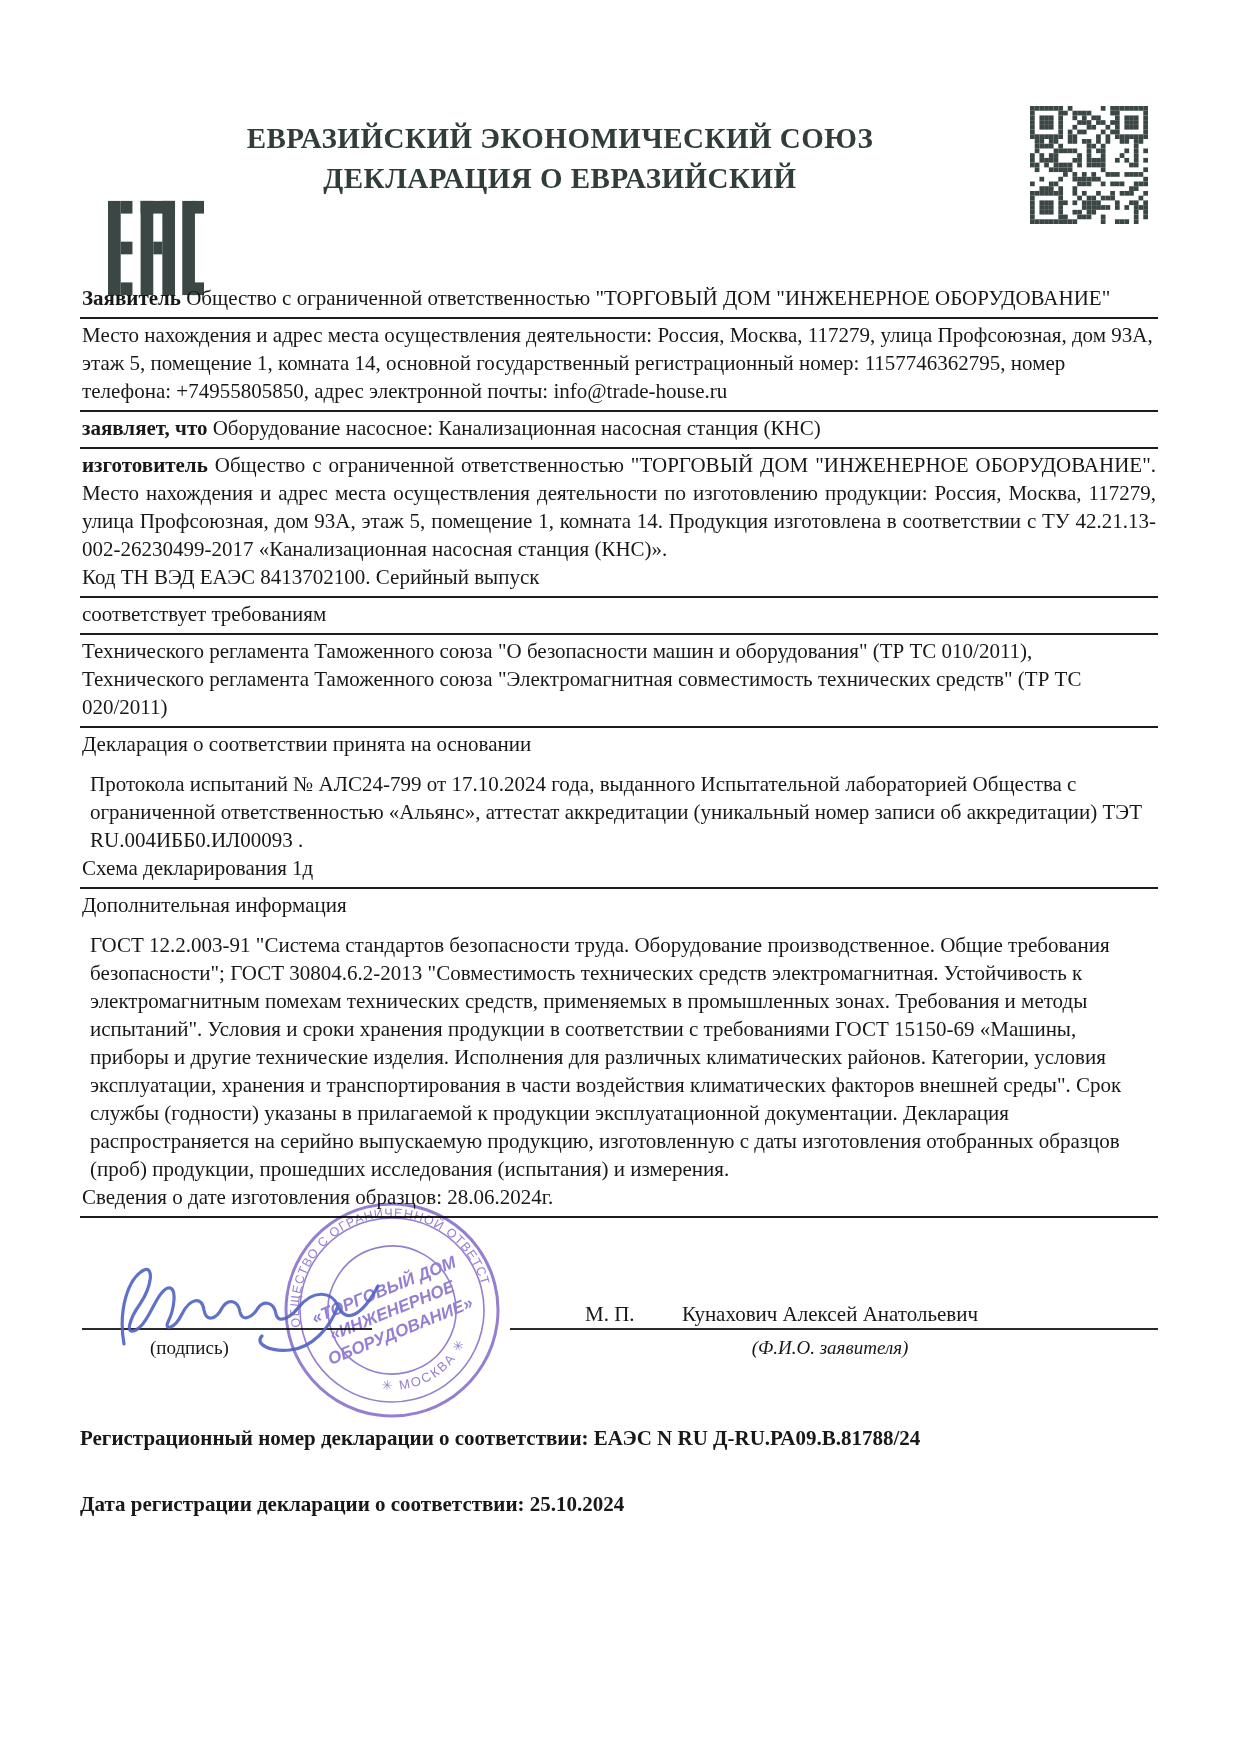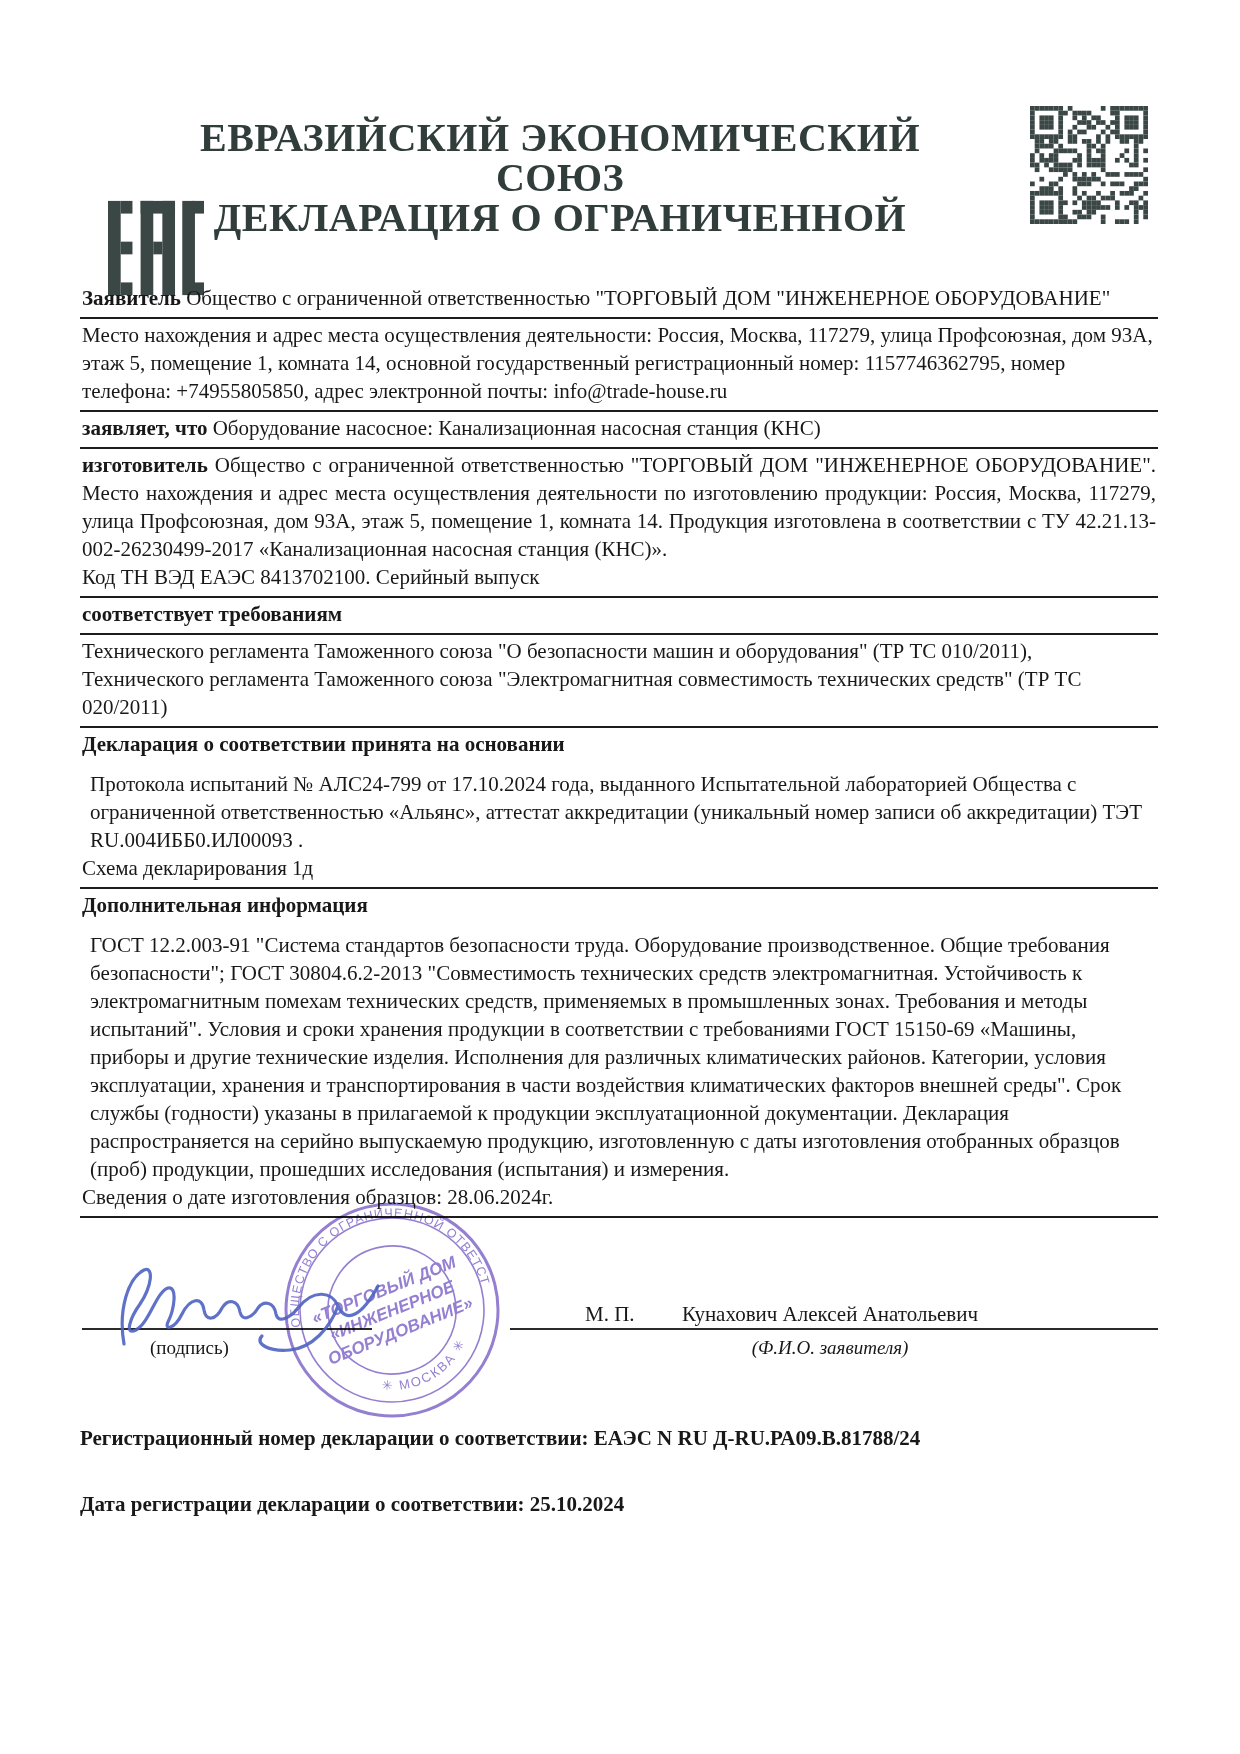--- a/index.html
+++ b/index.html
@@ -11,33 +11,33 @@
     font-family: "Liberation Serif", "DejaVu Serif", serif;
     color: #181818;
     overflow: hidden;
     box-sizing: border-box;
   }
   
   .title-wrap {
     position: absolute; left: 180px; top: 118px; width: 760px;
     text-align: center; color:#303d3b;
   }
-  .title-line { font-weight: bold; font-size: 40px; line-height: 40px; letter-spacing: .5px; }
+  .title-line { font-weight: bold; font-size: 29px; line-height: 40px; letter-spacing: .5px; }
   .eac-logo { position: absolute; left: 108px; top: 196px; width: 96px; height: 104px; }
   .qr { position: absolute; left: 1030px; top: 106px; width: 118px; height: 118px; }
   
   .content {
     position: absolute; left: 80px; top: 282px; width: 1078px;
     font-size: 21px; line-height: 28px;
   }
   .sec { border-bottom: 2px solid #1c1c1c; padding: 2px 2px 5px 2px; }
   b.lbl { font-weight: bold; }
   .just { text-align: justify; }
   .gap-top { margin-top: 12px; margin-left: 8px; }
-  .heading { font-weight: bold; }
+  .heading { font-weight: normal; }
   .validity { font-weight: bold; padding: 8px 2px 4px 2px; }
   
   .sigblock { position: relative; height: 128px; margin-top: 26px; }
   .sig-svg { position: absolute; left: 14px; top: 8px; width: 300px; height: 110px; z-index: 2; }
   .sig-line { position: absolute; left: 2px; top: 84px; width: 290px; border-bottom: 2px solid #2a2a2a; }
   .sig-caption { position: absolute; left: 70px; top: 90px; font-size: 19px; }
   .mp { position: absolute; left: 505px; top: 56px; font-size: 21px; }
   .fio-name { position: absolute; left: 470px; top: 56px; width: 560px; text-align: center; font-size: 21px; font-family: Liberation Serif, serif; }
   .fio-line { position: absolute; left: 430px; top: 84px; width: 648px; border-bottom: 2px solid #2a2a2a; }
   .fio-caption { position: absolute; left: 470px; top: 90px; width: 560px; text-align: center; font-size: 19px; font-style: italic; }
@@ -69,21 +69,21 @@
       <rect x="50" y="45" width="10" height="14"></rect>
 
       <rect x="82" y="0" width="14" height="104"></rect>
       <rect x="93" y="0" width="13" height="14"></rect>
       <rect x="93" y="90" width="13" height="14"></rect>
     </g>
   </svg>
 
   <div class="title-wrap">
     <div class="title-line">ЕВРАЗИЙСКИЙ ЭКОНОМИЧЕСКИЙ СОЮЗ</div>
-    <div class="title-line">ДЕКЛАРАЦИЯ О ОГРАНИЧЕННОЙ</div>
+    <div class="title-line">ДЕКЛАРАЦИЯ О ЕВРАЗИЙСКИЙ</div>
   </div>
 
   <div class="qr" id="qr"><svg width="118" height="118" viewBox="0 0 118 118" fill="#3a4745">
         <rect x="0.00" y="0.00" width="4.72" height="4.72"></rect>
         <rect x="4.72" y="0.00" width="4.72" height="4.72"></rect>
         <rect x="9.44" y="0.00" width="4.72" height="4.72"></rect>
         <rect x="14.16" y="0.00" width="4.72" height="4.72"></rect>
         <rect x="18.88" y="0.00" width="4.72" height="4.72"></rect>
         <rect x="23.60" y="0.00" width="4.72" height="4.72"></rect>
         <rect x="28.32" y="0.00" width="4.72" height="4.72"></rect>

